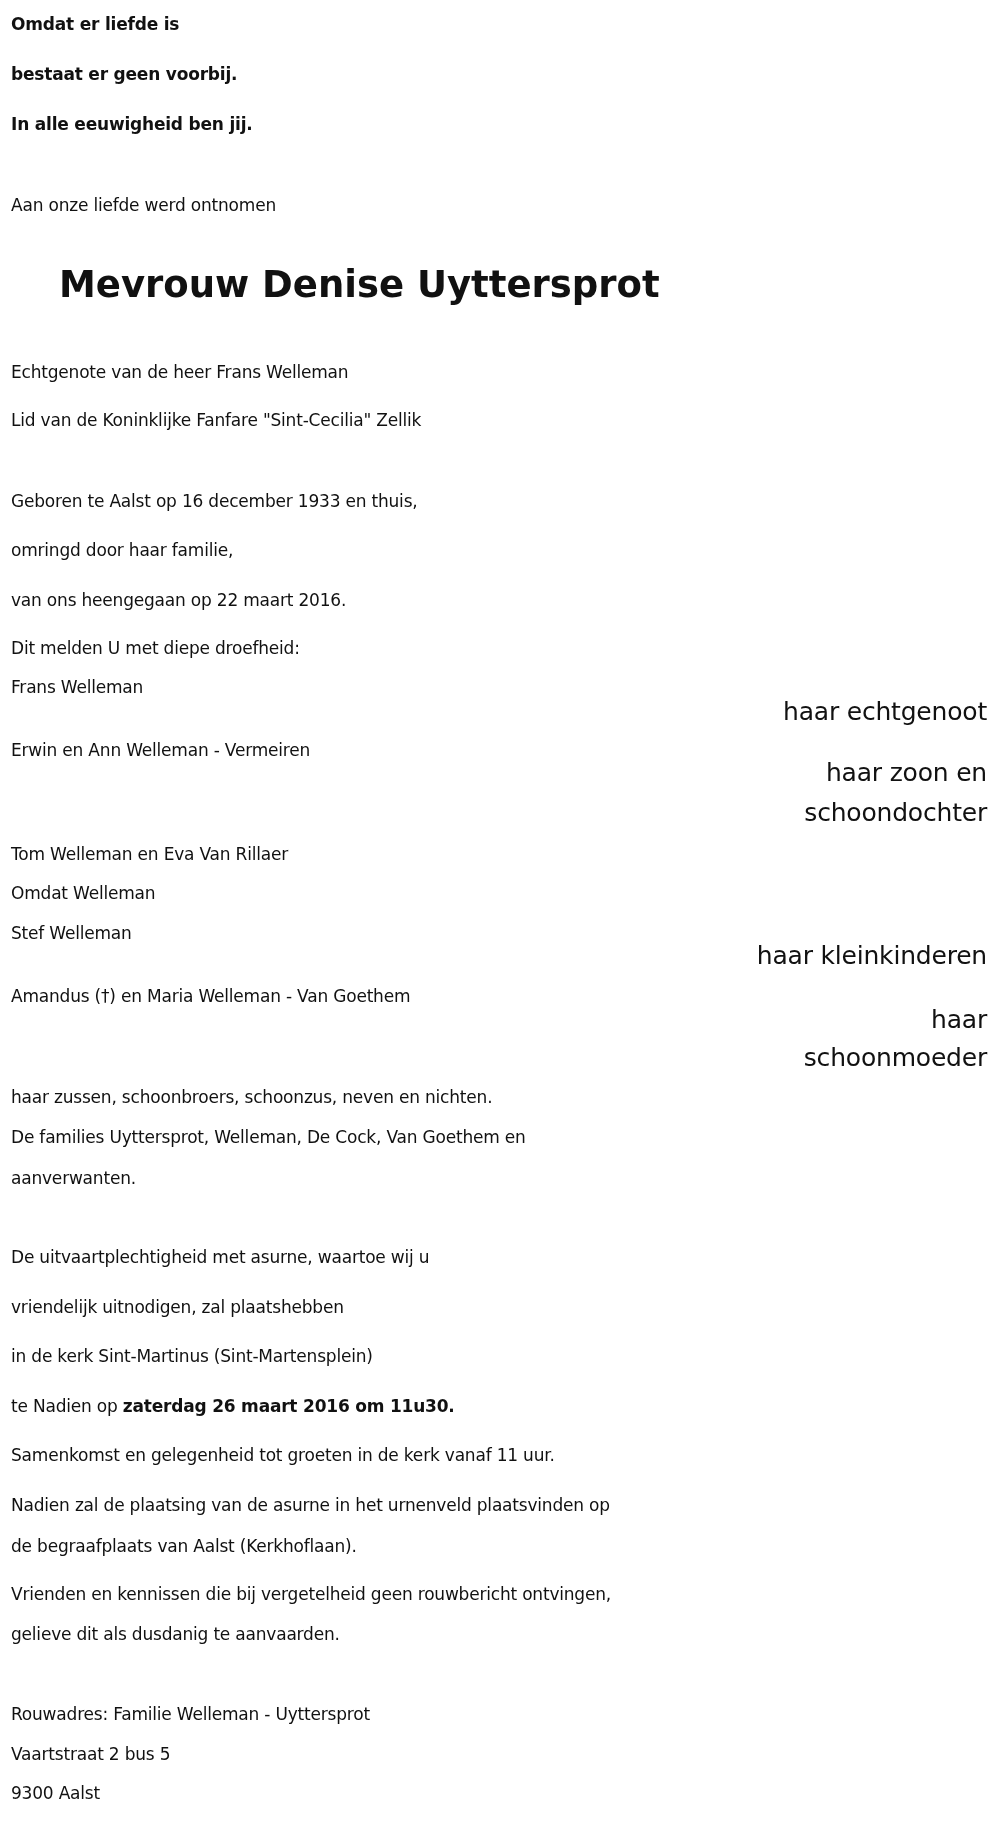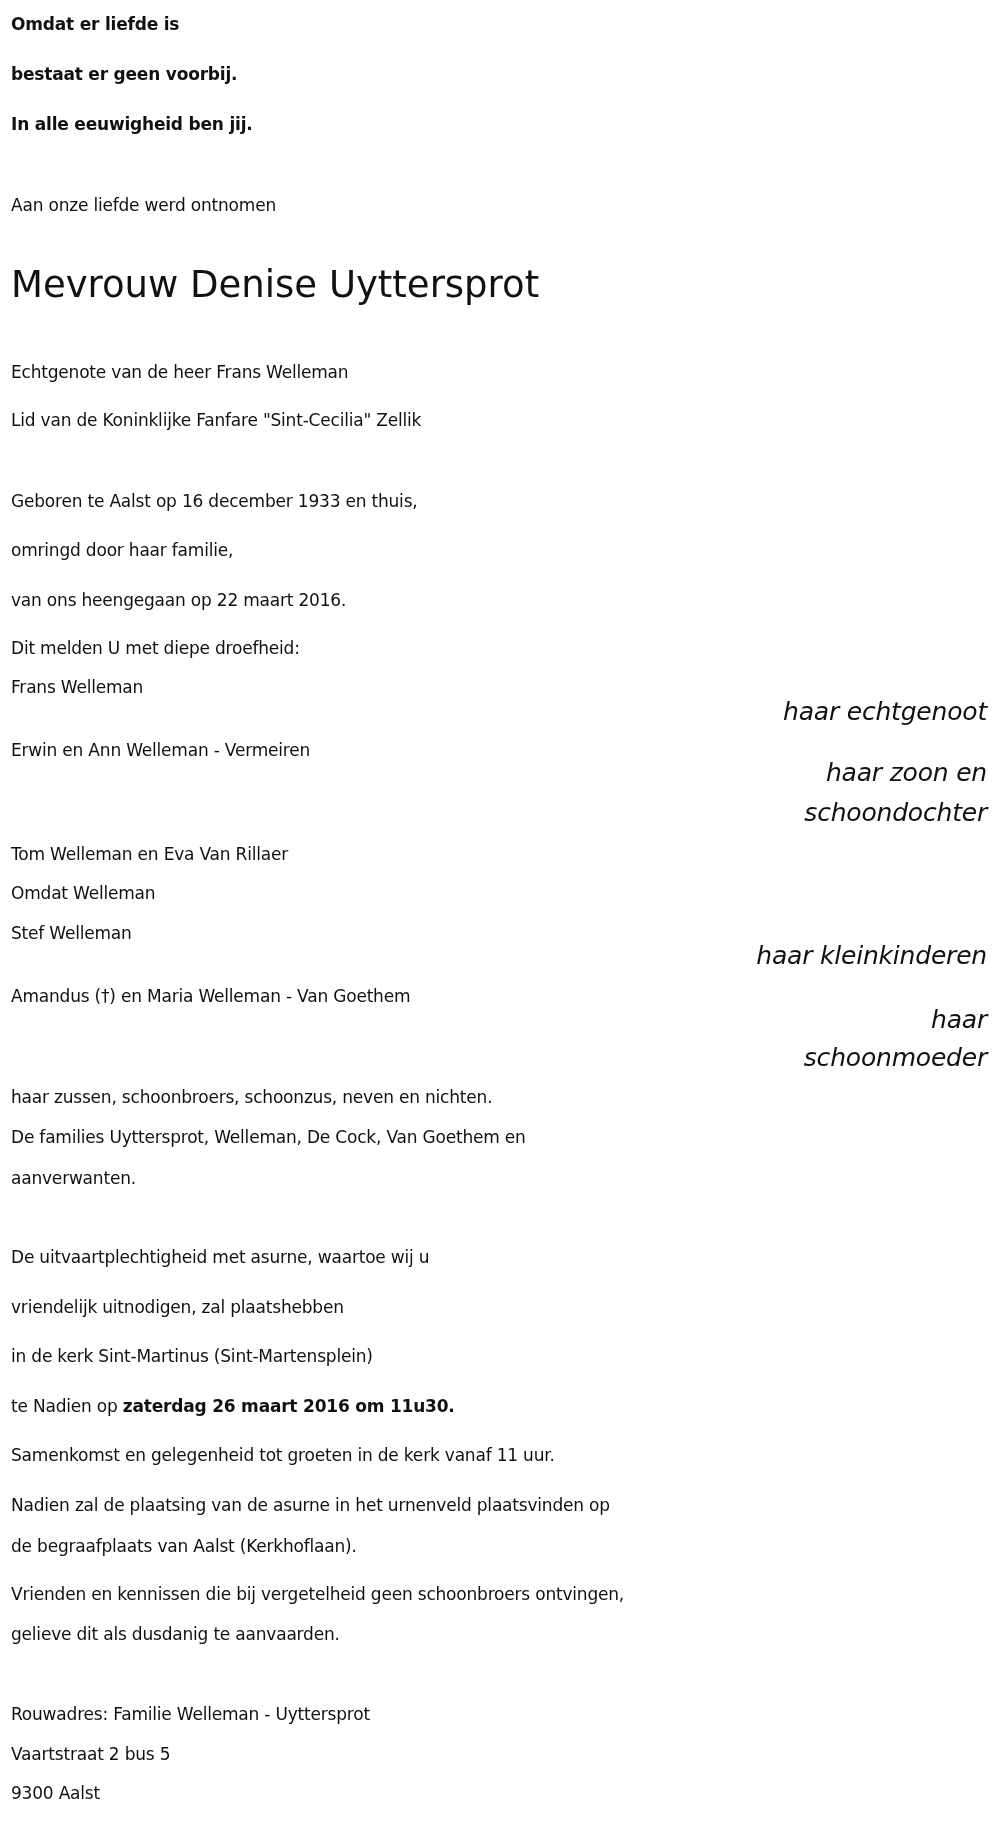--- a/index.html
+++ b/index.html
@@ -6,24 +6,24 @@
     body {
       width: 1000px; height: 1831px; position: relative; overflow: hidden;
       font-family: "DejaVu Sans", sans-serif; color: #111111;
     }
     .line {
       position: absolute; left: 11px; white-space: nowrap;
       font-size: 17px; line-height: 30px; transform: translateY(-50%);
       letter-spacing: -0.2px;
     }
     .line.bold { font-weight: bold; }
-    .title { font-size: 37px; line-height: 44px; font-weight: normal; letter-spacing: 0px; }
+    .title { font-size: 37px; line-height: 44px; font-weight: bold; letter-spacing: 0px; margin-left: 48px; }
     .right {
       position: absolute; right: 13px; left: auto; white-space: nowrap;
-      font-size: 25px; line-height: 30px; font-style: italic;
+      font-size: 25px; line-height: 30px; 
       transform: translateY(-50%); text-align: left; letter-spacing: -0.2px;
     }
     .strong { font-weight: bold; margin-top: 47px; }
   </style>
 </head>
 <body>
 
 <div class="line bold" style="top:24px">Omdat er liefde is</div>
 <div class="line bold" style="top:74px">bestaat er geen voorbij.</div>
 <div class="line bold" style="top:124px">In alle eeuwigheid ben jij.</div>
@@ -61,18 +61,18 @@
 <div class="line" style="top:1137px">De families Uyttersprot, Welleman, De Cock, Van Goethem en</div>
 <div class="line" style="top:1178px">aanverwanten.</div>
 
 <div class="line" style="top:1257px">De uitvaartplechtigheid met asurne, waartoe wij u</div>
 <div class="line" style="top:1307px">vriendelijk uitnodigen, zal plaatshebben</div>
 <div class="line" style="top:1356px">in de kerk Sint-Martinus (Sint-Martensplein)</div>
 <div class="line" style="top:1406px"><span>te Nadien op </span><span class="strong">zaterdag 26 maart 2016 om 11u30.</span></div>
 <div class="line" style="top:1455px">Samenkomst en gelegenheid tot groeten in de kerk vanaf 11 uur.</div>
 <div class="line" style="top:1505px">Nadien zal de plaatsing van de asurne in het urnenveld plaatsvinden op</div>
 <div class="line" style="top:1546px">de begraafplaats van Aalst (Kerkhoflaan).</div>
-<div class="line" style="top:1594px">Vrienden en kennissen die bij vergetelheid geen schoonbroers ontvingen,</div>
+<div class="line" style="top:1594px">Vrienden en kennissen die bij vergetelheid geen rouwbericht ontvingen,</div>
 <div class="line" style="top:1634px">gelieve dit als dusdanig te aanvaarden.</div>
 
 <div class="line" style="top:1714px">Rouwadres: Familie Welleman - Uyttersprot</div>
 <div class="line" style="top:1754px">Vaartstraat 2 bus 5</div>
 <div class="line" style="top:1793px">9300 Aalst</div>
 
 </body></html>

